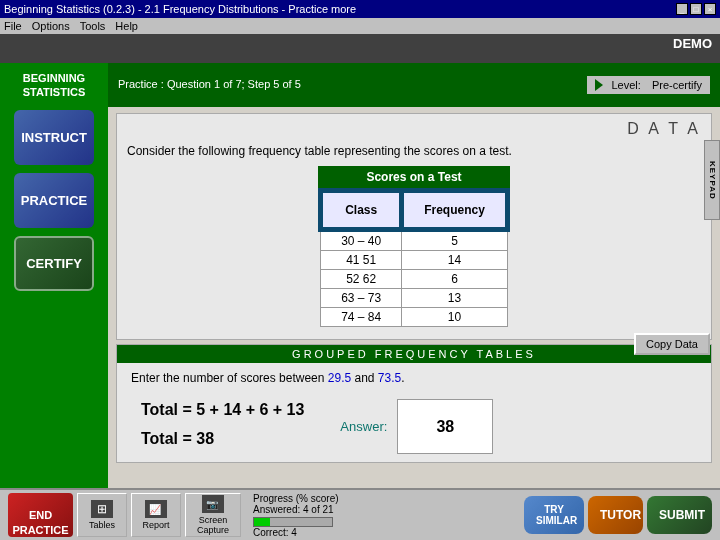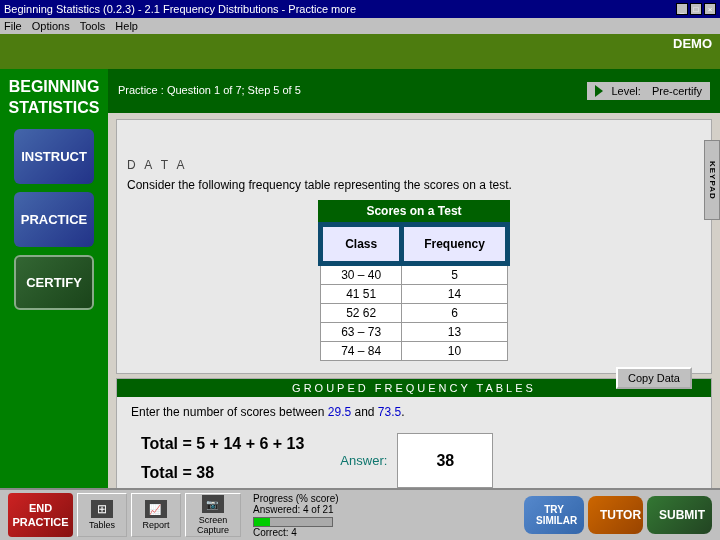--- a/index.html
+++ b/index.html
@@ -44,27 +44,27 @@
       font-size: 11px;
       display: flex;
       gap: 10px;
       height: 16px;
       align-items: center;
     }
     .menu-item { cursor: pointer; }
 
     
     #demo-banner {
-      background: #4d7c0f;
+      background: #404040;
       color: white;
       text-align: right;
       padding: 2px 8px;
       font-size: 13px;
       font-weight: bold;
-      height: 35px;
+      height: 29px;
     }
 
     
     #main-layout {
       display: flex;
       height: 462px;
     }
 
     
     #sidebar {
@@ -72,21 +72,21 @@
       background: #008000;
       display: flex;
       flex-direction: column;
       align-items: center;
       padding: 8px 4px;
       gap: 0;
     }
 
     #app-title {
       color: white;
-      font-size: 16px;
+      font-size: 11px;
       font-weight: bold;
       text-align: center;
       margin-bottom: 10px;
       line-height: 1.3;
       text-transform: uppercase;
     }
 
     .nav-button {
       width: 80px;
       height: 55px;
@@ -147,27 +147,26 @@
     }
 
     
     #data-section {
       background: #e8e8e8;
       border: 1px solid #aaa;
       margin: 6px 8px 4px 8px;
       padding: 6px 10px;
     }
     #data-title {
-      text-align: left;
-      font-size: 12px;
+      text-align: right;
+      font-size: 16px;
       letter-spacing: 3px;
       color: #444;
       margin-bottom: 6px;
       font-weight: normal;
-      margin-top: 32px;
     }
     #data-question {
       font-size: 12px;
       margin-bottom: 8px;
     }
 
     
     #freq-table-container {
       display: flex;
       justify-content: center;
@@ -192,21 +191,21 @@
     #freq-table td {
       border: 1px solid #999;
       padding: 2px 20px;
       text-align: center;
       background: white;
     }
 
     
     #copy-data-btn {
       position: absolute;
-      right: 28px;
+      right: 10px;
       background: #c0c0c0;
       border: 2px outset #ffffff;
       padding: 3px 10px;
       font-size: 11px;
       cursor: pointer;
     }
 
     
     #grouped-section {
       background: #e8e8e8;
@@ -342,21 +341,21 @@
       background: linear-gradient(135deg, #cc2222, #881111);
       border: none;
       border-radius: 4px;
       color: white;
       font-size: 10px;
       font-weight: bold;
       cursor: pointer;
       display: flex;
       flex-direction: column;
       align-items: center;
-      justify-content: center;
+      justify-content: flex-end;
       line-height: 1.3;
     }
 
     
     #keypad-panel {
       position: absolute;
       right: 0;
       top: 140px;
       background: #c0c0c0;
       width: 16px;

